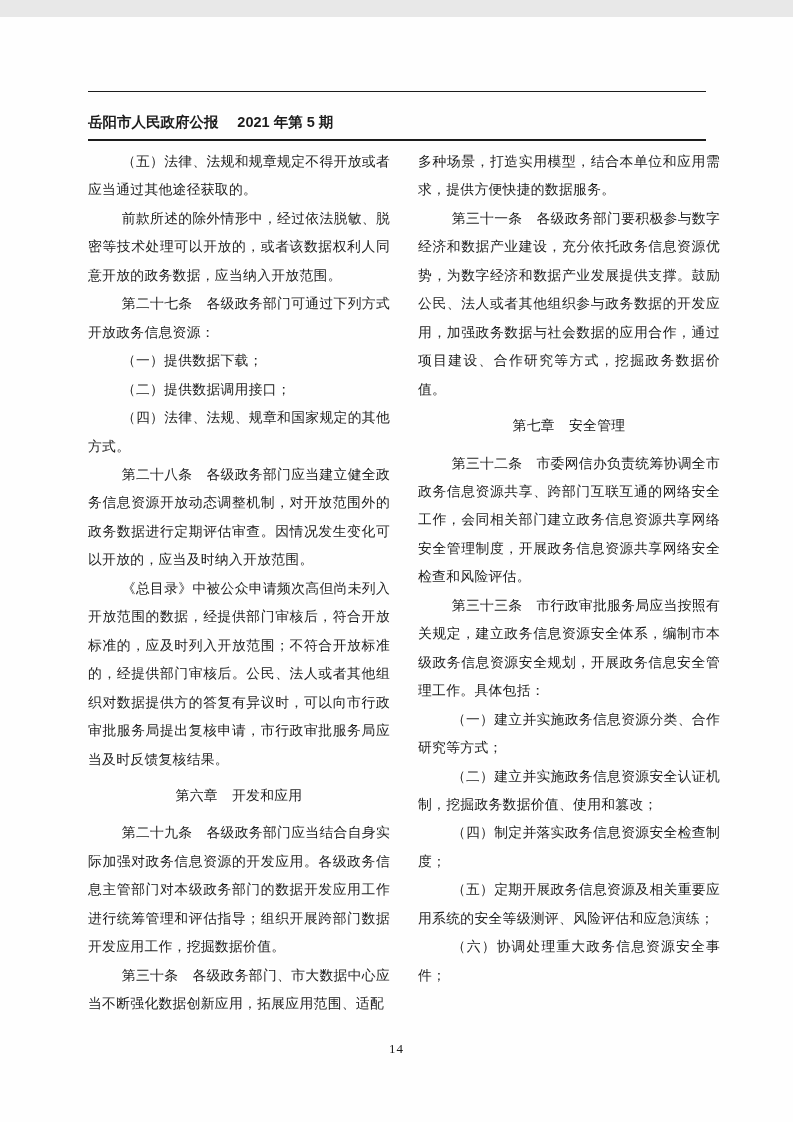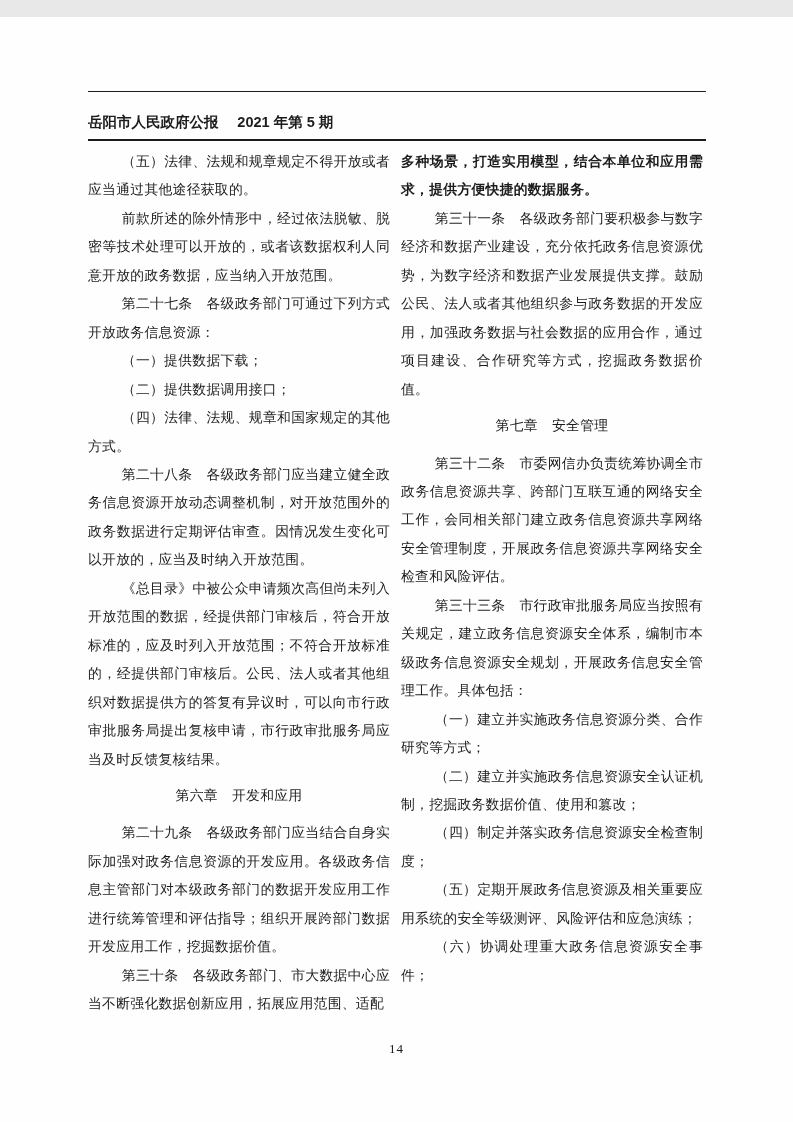--- a/index.html
+++ b/index.html
@@ -33,40 +33,39 @@
   }
   .issue-label {
     margin-left: 1.3em;
   }
   .body-columns {
     position: absolute;
     left: 88px;
     top: 131px;
     width: 618px;
     display: flex;
-    gap: 11px;
+    gap: 28px;
   }
   .column {
     width: 302px;
     flex: 0 0 302px;
   }
   .column p {
     margin: 0;
     font-size: 13.8px;
     letter-spacing: 0.3px;
     line-height: 28.45px;
     text-align: justify;
     text-justify: inter-ideograph;
   }
   .column p.normal {
     text-indent: 2.45em;
   }
   .column p.flush {
     text-indent: 0;
-    font-weight: bold;
   }
   .column p.heading {
     text-align: center;
     text-indent: 0;
     margin: 8px 0 9px 0;
     font-weight: normal;
   }
   .page-footer {
     position: absolute;
     left: 0;

